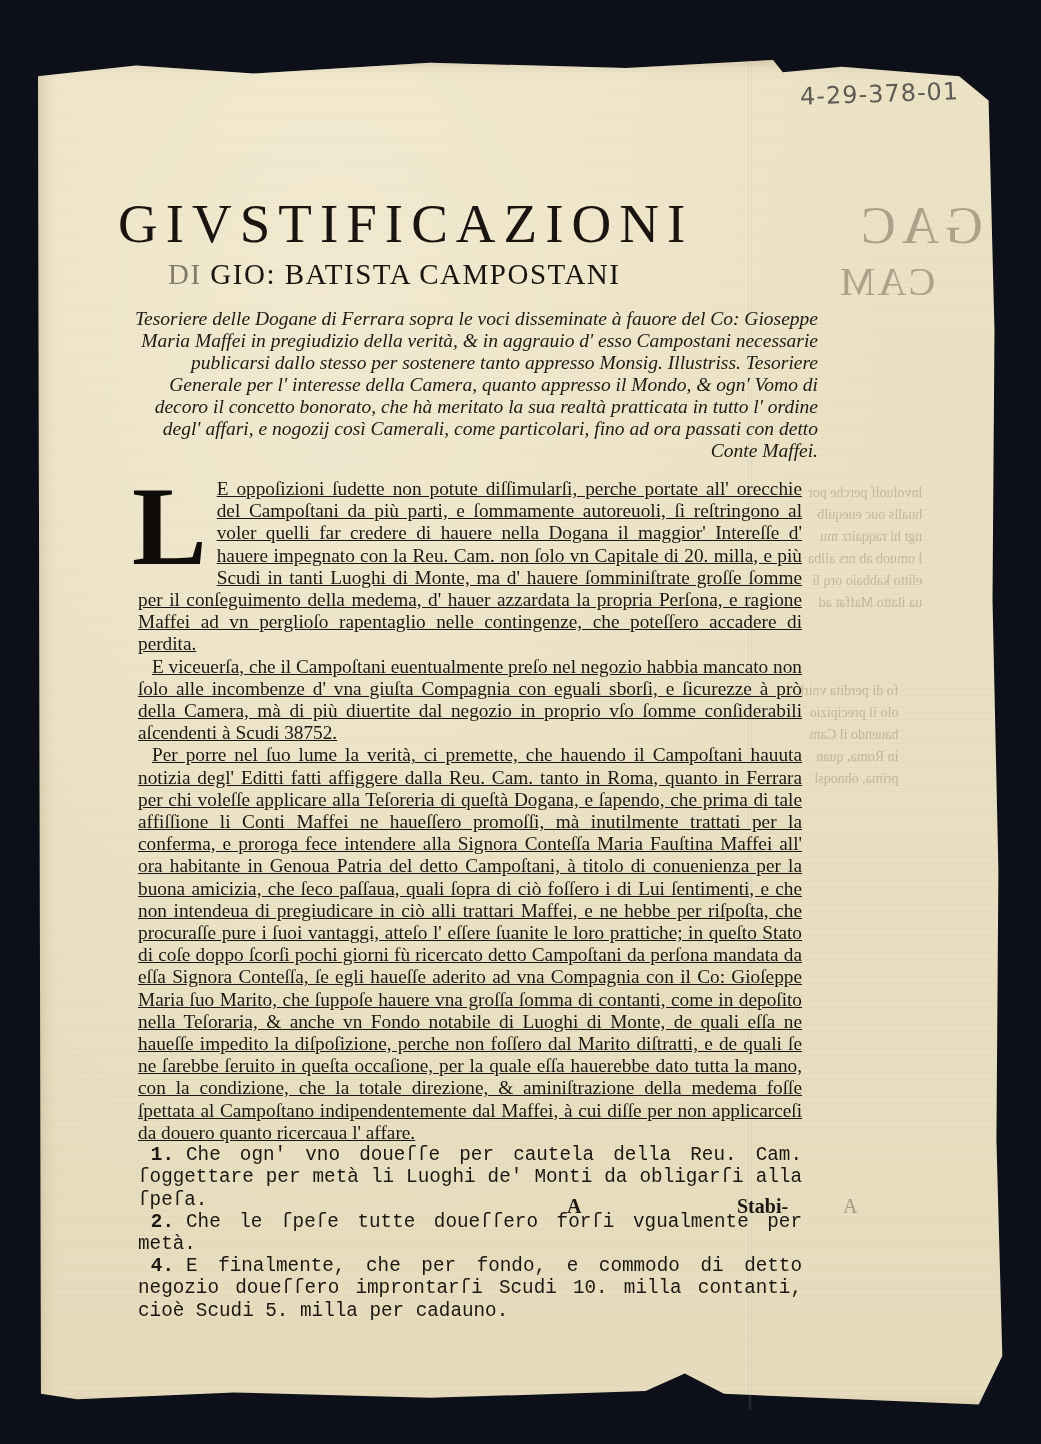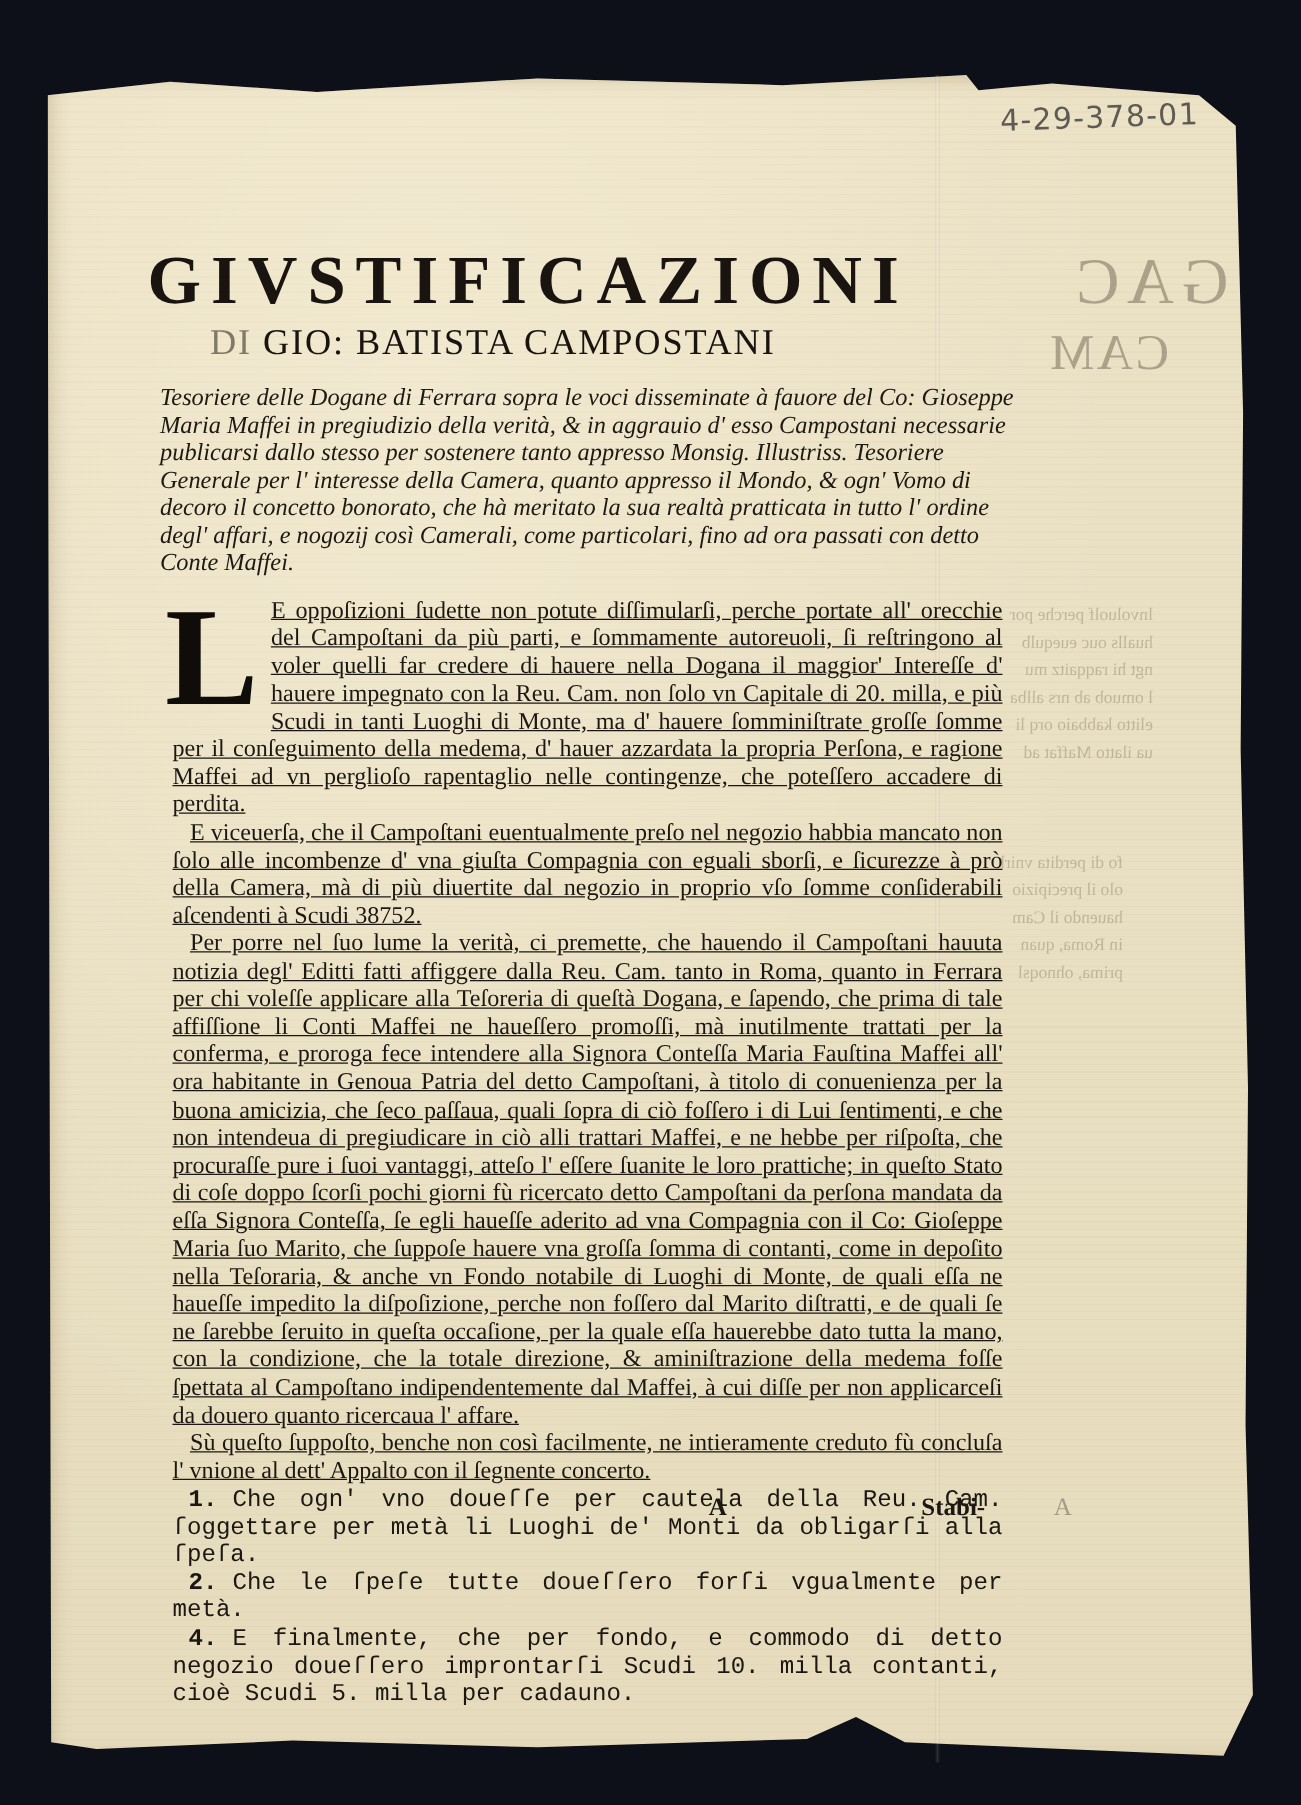--- a/index.html
+++ b/index.html
@@ -19,30 +19,30 @@
   .archive-no {
     position:absolute; left:800px; top:80px; font-family:"DejaVu Sans",sans-serif;
     font-size:24px; color:#5e5a54; letter-spacing:1px; transform:rotate(-2deg);
   }
   .bleed { position:absolute; color:rgba(40,30,20,0.32); font-family:"Liberation Serif",serif; white-space:nowrap; transform:scaleX(-1); }
   .bleed.big { font-size:52px; letter-spacing:6px; }
   .bleed.mid { font-size:40px; letter-spacing:2px; }
   .bleed.small { font-size:14px; color:rgba(40,30,20,0.22); }
   .title {
     position:absolute; left:118px; top:192px; width:680px; text-align:left;
-    font-size:55px; font-weight:bold; letter-spacing:8px; color:#1a1410;
+    font-size:55px; font-weight:normal; letter-spacing:8px; color:#1a1410;
   }
   .subtitle {
     position:absolute; left:168px; top:258px; width:620px;
     font-size:29px; letter-spacing:1.5px; color:#1a1410; white-space:nowrap;
   }
   .subtitle-lead { color:rgba(40,30,20,0.55); }
   .preamble {
     position:absolute; left:128px; top:308px; width:690px;
-    font-style:italic; font-size:19.5px; line-height:22px; text-align:left; color:#1f1913;
+    font-style:italic; font-size:19.5px; line-height:22px; text-align:right; color:#1f1913;
   }
   .body {
     position:absolute; left:138px; top:478px; width:664px;
     font-size:19.3px; line-height:22.2px; text-align:justify; color:#1c1712;
   }
   .dropcap {
     float:left; font-size:112px; line-height:84px; font-weight:bold; margin:6px 10px 0 -6px; color:#0f0c09;
   }
   .body p { margin:0; text-indent:14px;text-decoration:underline; }
   .body p.first { text-indent:0; }
@@ -85,21 +85,20 @@
   <span>GIO: BATISTA CAMPOSTANI</span>
 </div>
 
 <div class="preamble">Tesoriere delle Dogane di Ferrara sopra le voci disseminate à fauore del Co: Giosеppe Maria Maffei in pregiudizio della verità, &amp; in aggrauio d' esso Campostani necessarie publicarsi dallo stesso per sostenere tanto appresso Monsig. Illustriss. Tesoriere Generale per l' interesse della Camera, quanto appresso il Mondo, &amp; ogn' Vomo di decoro il concetto bonorato, che hà meritato la sua realtà pratticata in tutto l' ordine degl' affari, e nogozij così Camerali, come particolari, fino ad ora passati con detto Conte Maffei.</div>
 
 <div class="body">
   <span class="dropcap">L</span>
   <p class="first">E oppoſizioni ſudette non potute diſſimularſi, perche portate all' orecchie del Campoſtani da più parti, e ſommamente autoreuoli, ſi reſtringono al voler quelli far credere di hauere nella Dogana il maggior' Intereſſe d' hauere impegnato con la Reu. Cam. non ſolo vn Capitale di 20. milla, e più Scudi in tanti Luoghi di Monte, ma d' hauere ſomminiſtrate groſſe ſomme per il conſeguimento della medema, d' hauer azzardata la propria Perſona, e ragione Maffei ad vn perglioſo rapentaglio nelle contingenze, che poteſſero accadere di perdita.</p>
   <p>E viceuerſa, che il Campoſtani euentualmente preſo nel negozio habbia mancato non ſolo alle incombenze d' vna giuſta Compagnia con eguali sborſi, e ſicurezze à prò della Camera, mà di più diuertite dal negozio in proprio vſo ſomme conſiderabili aſcendenti à Scudi 38752.</p>
   <p>Per porre nel ſuo lume la verità, ci premette, che hauendo il Campoſtani hauuta notizia degl' Editti fatti affiggere dalla Reu. Cam. tanto in Roma, quanto in Ferrara per chi voleſſe applicare alla Teſoreria di queſtà Dogana, e ſapendo, che prima di tale affiſſione li Conti Maffei ne haueſſero promoſſi, mà inutilmente trattati per la conferma, e proroga fece intendere alla Signora Conteſſa Maria Fauſtina Maffei all' ora habitante in Genoua Patria del detto Campoſtani, à titolo di conuenienza per la buona amicizia, che ſeco paſſaua, quali ſopra di ciò foſſero i di Lui ſentimenti, e che non intendeua di pregiudicare in ciò alli trattari Maffei, e ne hebbe per riſpoſta, che procuraſſe pure i ſuoi vantaggi, atteſo l' eſſere ſuanite le loro prattiche; in queſto Stato di coſe doppo ſcorſi pochi giorni fù ricercato detto Campoſtani da perſona mandata da eſſa Signora Conteſſa, ſe egli haueſſe aderito ad vna Compagnia con il Co: Gioſeppe Maria ſuo Marito, che ſuppoſe hauere vna groſſa ſomma di contanti, come in depoſito nella Teſoraria, &amp; anche vn Fondo notabile di Luoghi di Monte, de quali eſſa ne haueſſe impedito la diſpoſizione, perche non foſſero dal Marito diſtratti, e de quali ſe ne ſarebbe ſeruito in queſta occaſione, per la quale eſſa hauerebbe dato tutta la mano, con la condizione, che la totale direzione, &amp; aminiſtrazione della medema foſſe ſpettata al Campoſtano indipendentemente dal Maffei, à cui diſſe per non applicarceſi da douero quanto ricercaua l' affare.</p>
-  <p>Sù queſto ſuppoſto, benche non così facilmente, ne intieramente creduto fù concluſa l' vnione al dett' Appalto con il ſegnente concerto.</p>
   <div class="list-item">
     <span class="num">1.</span><span>Che ogn' vno doueſſe per cautela della Reu. Cam. ſoggettare per metà li Luoghi de' Monti da obligarſi alla ſpeſa.</span>
   </div>
   <div class="list-item">
     <span class="num">2.</span><span>Che le ſpeſe tutte doueſſero forſi vgualmente per metà.</span>
   </div>
   <div class="list-item">
     <span class="num">4.</span><span>E finalmente, che per fondo, e commodo di detto negozio doueſſero improntarſi Scudi 10. milla contanti, cioè Scudi 5. milla per cadauno.</span>
   </div>
 </div>

